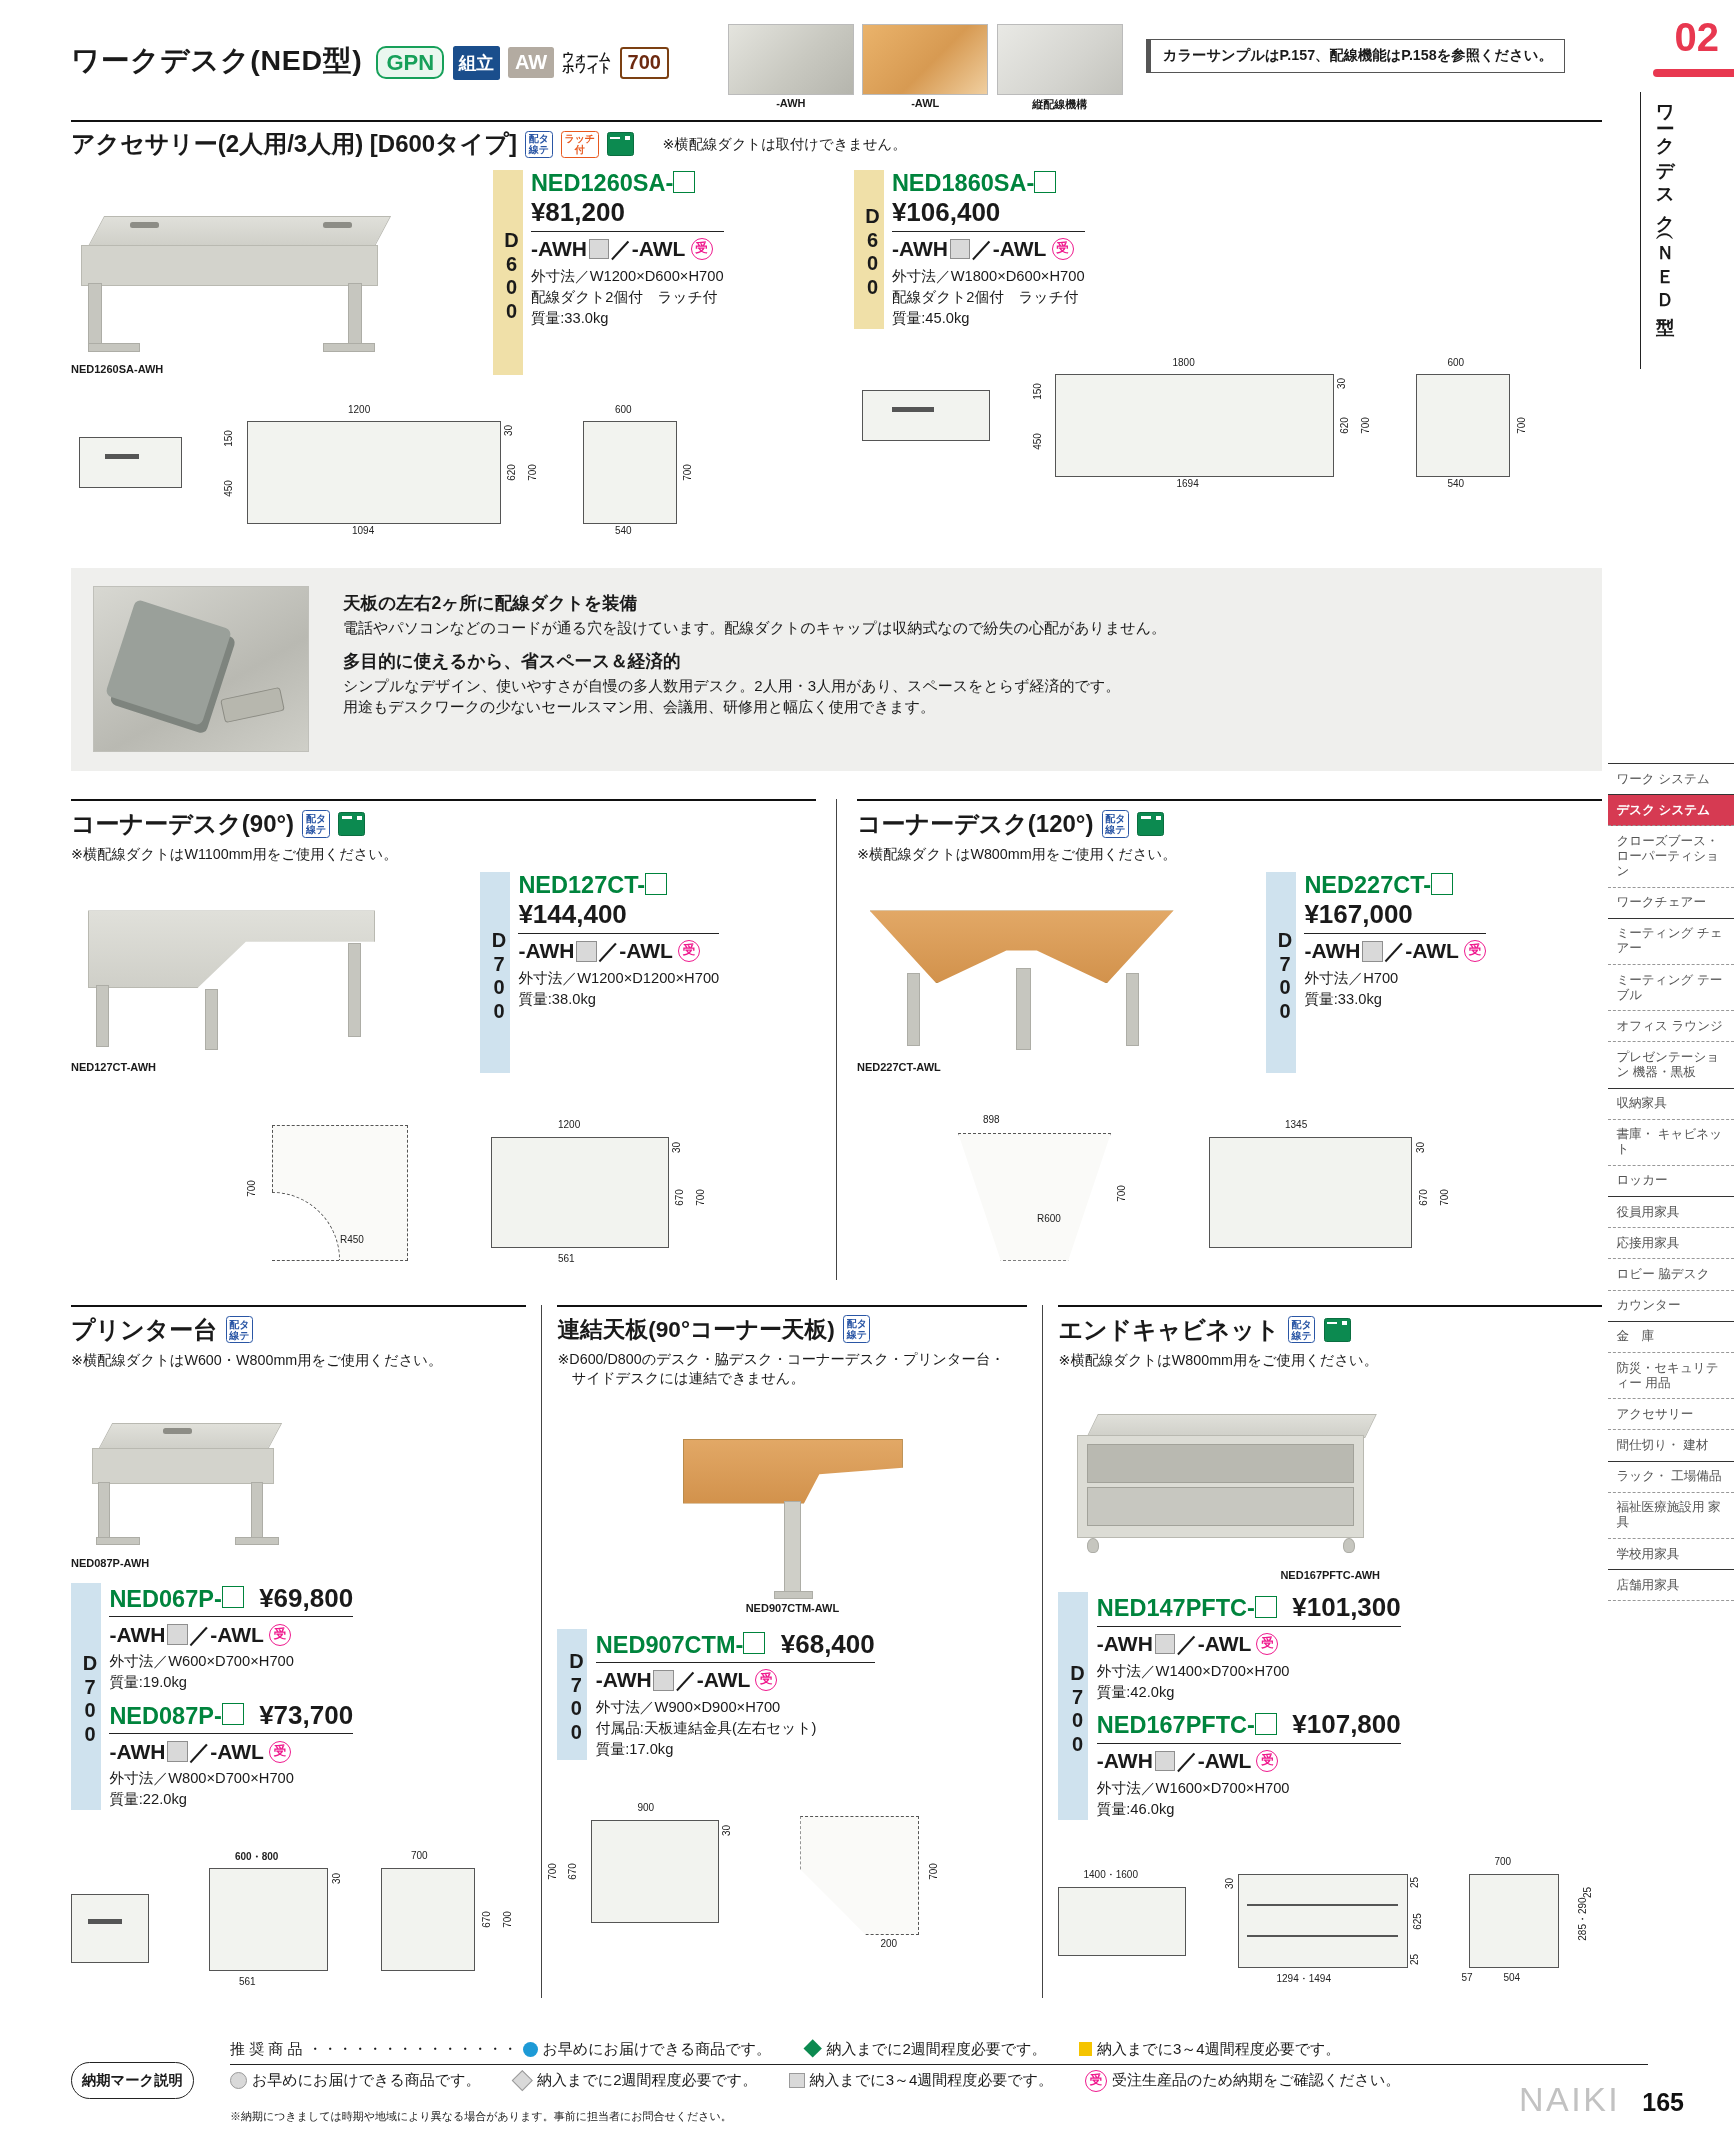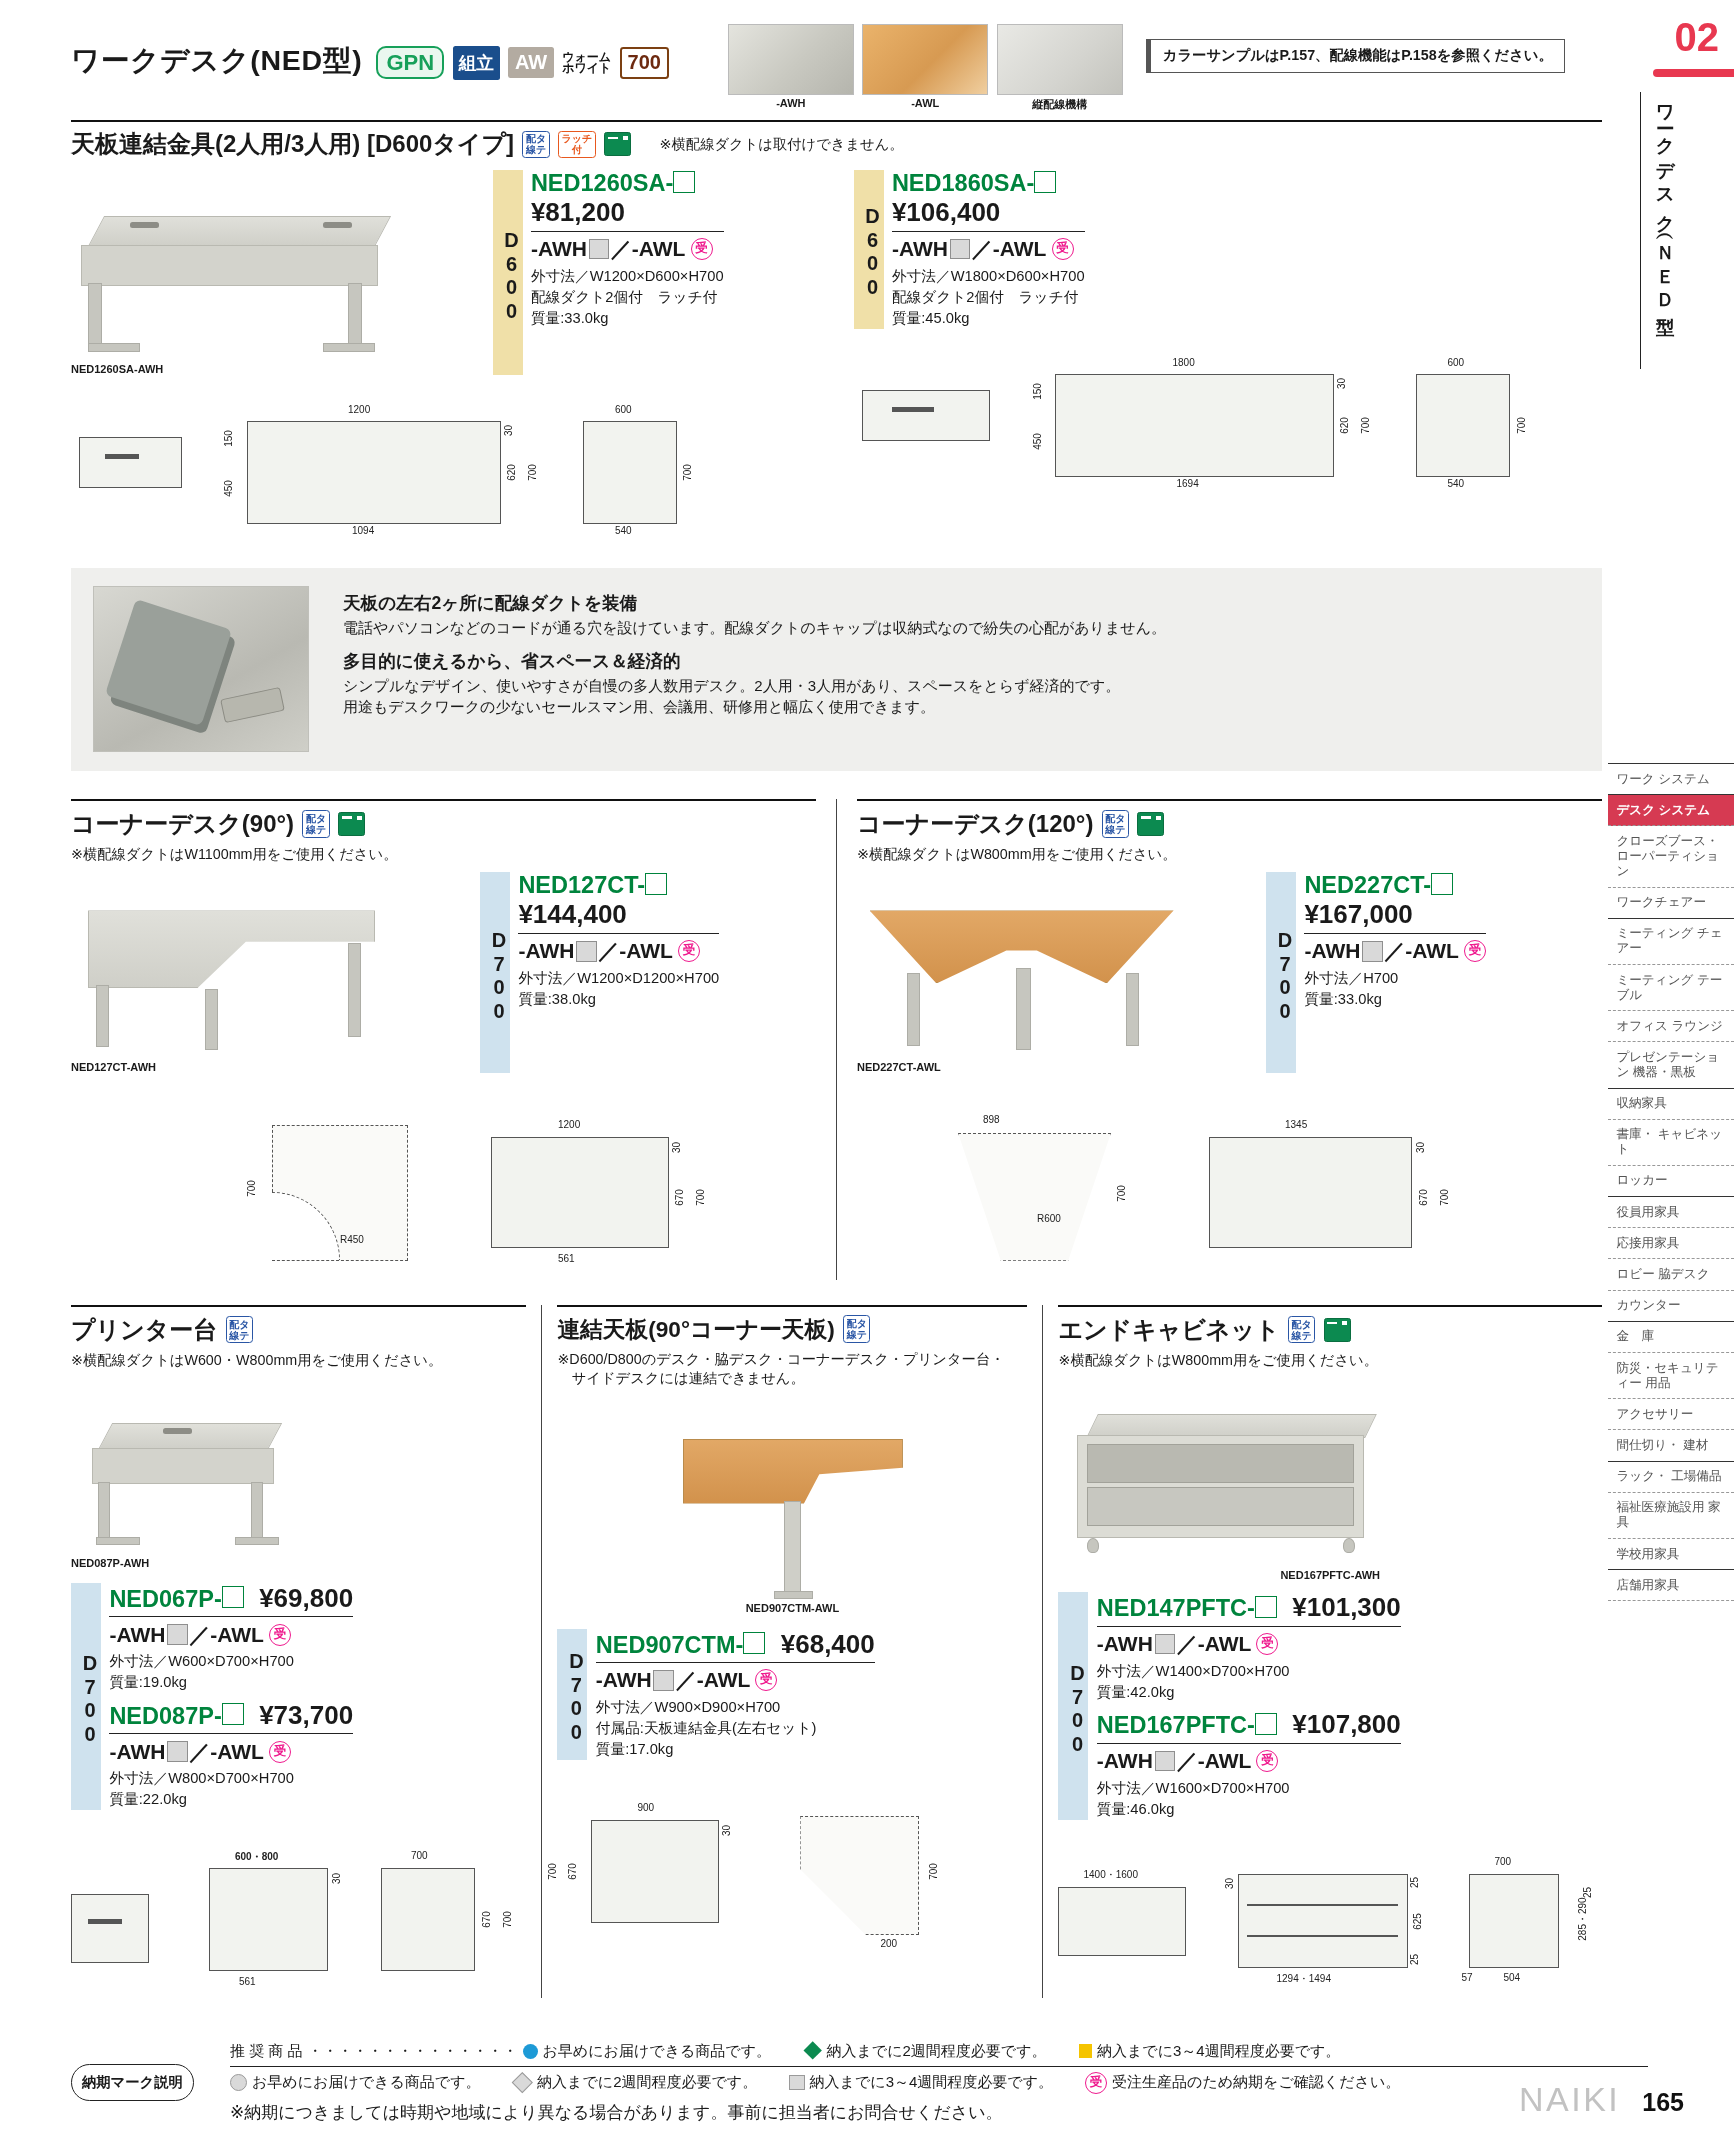--- a/index.html
+++ b/index.html
@@ -104,21 +104,21 @@
   .tc{padding:0 15px;}
   .tc+.tc{border-left:1.3px solid #444;}
 
   
   .legend{position:absolute;left:71px;bottom:23.5px;width:1577px;}
   .legend-pill{position:absolute;left:0;top:22px;border:1.7px solid #222;border-radius:18.5px;
                padding:8.4px 10px;font-size:14.3px;font-weight:bold;}
   .lg-body{margin-left:159px;}
   .lg-row1{display:flex;align-items:center;gap:5px;font-size:15px;border-bottom:1.7px solid #222;padding-bottom:5px;}
   .lg-row2{display:flex;align-items:center;gap:5px;font-size:15px;padding-top:5px;}
-  .lg-note{font-size:17px;margin-top:7px;}
+  .lg-note{font-size:11px;margin-top:17px;font-family:Liberation Mono, monospace;}
   .mk{display:inline-block;flex:none;}
   .mk-c-blue{width:15px;height:15px;border-radius:50%;background:#1d9ad6;}
   .mk-d-green{width:13.4px;height:13.4px;background:#0c8a50;transform:rotate(45deg);margin:0 2.5px;}
   .mk-s-yellow{width:13.4px;height:13.4px;background:#f5c400;}
   .mk-c-gray{width:15px;height:15px;border-radius:50%;background:#d9d9d9;border:0.8px solid #9a9a9a;}
   .mk-d-gray{width:12.6px;height:12.6px;background:#d9d9d9;border:0.8px solid #9a9a9a;transform:rotate(45deg);margin:0 2.5px;}
   .mk-s-gray{width:13.4px;height:13.4px;background:#d9d9d9;border:0.8px solid #9a9a9a;}
   .gap{width:22px;}
   .footer-brand{position:absolute;right:50px;bottom:28.5px;display:flex;align-items:baseline;gap:22px;}
   .naiki{font-size:34px;color:#c2c2c2;letter-spacing:2.5px;}
@@ -184,21 +184,21 @@
       <div class="thumb">
           <div class="ph ph-duct"></div>
         <div class="cap">縦配線機構</div>
         </div>
     </div>
     <div class="note-box">カラーサンプルはP.157、配線機能はP.158を参照ください。</div>
   </div>
 
   <div class="rule" style="margin-top:5px;"></div>
   <div class="sec-head">
-    <div class="sec-title">天板連結金具(2人用/3人用) [D600タイプ]</div>
+    <div class="sec-title">アクセサリー(2人用/3人用) [D600タイプ]</div>
     <span class="b-duct"><span>配タ</span><br><span>線テ</span></span>
     <span class="b-latch"><span>ラッチ</span><br><span>付</span></span>
     <span class="b-green"></span>
     <span class="sec-note" style="margin:0 0 0 20px;">※横配線ダクトは取付けできません。</span>
   </div>
 
   <div style="display:flex;margin-top:10px;">
 
     <div style="width:50%;padding-right:17px;">
       <div style="display:flex;gap:11.7px;">

